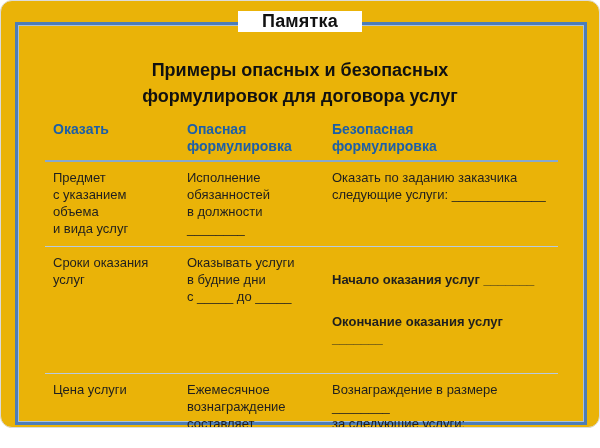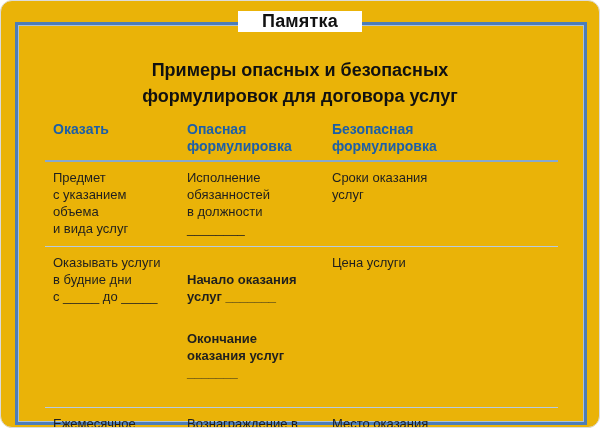--- a/index.html
+++ b/index.html
@@ -92,20 +92,22 @@
 формулировка</div>
     <div class="th">Безопасная
 формулировка</div>
 
     <div class="td">Предмет
 с указанием объема
 и вида услуг</div>
     <div class="td">Исполнение
 обязанностей
 в должности ________</div>
+    <div class="td">Оказать по заданию заказчика
+следующие услуги: _____________</div>
 
     <div class="td">Сроки оказания
 услуг</div>
     <div class="td">Оказывать услуги
 в будние дни
 с _____ до _____</div>
     <div class="td">
       <div class="para">Начало оказания услуг _______</div>
       <div class="para">Окончание оказания услуг _______</div>
     </div>

